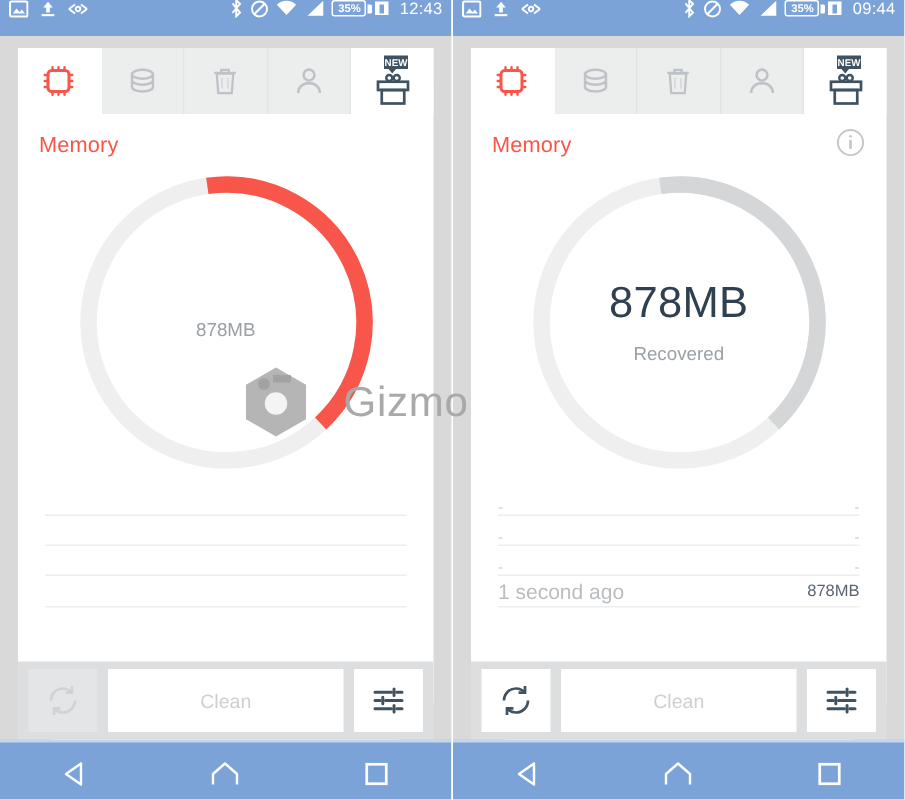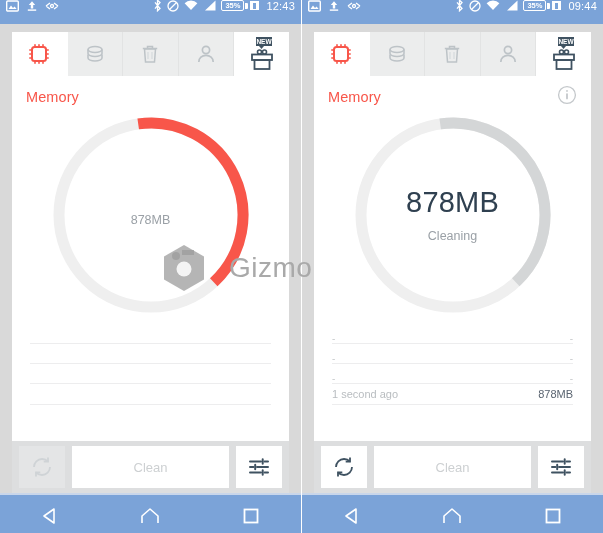--- a/index.html
+++ b/index.html
@@ -73,21 +73,21 @@
   .donut-sub { font-size: 12.5px; color: #9aa0a6; margin-top: 10px; }
 
   
   .list { flex: 1 1 auto; padding: 0 18px; }
   .row {
     height: 20px; border-bottom: 1.6px solid #ededee;
     display: flex; align-items: flex-end; justify-content: space-between;
     font-size: 10px; color: #c9ccce;
   }
   .row.last { border-bottom: 1.6px solid #ededee; height: 21px; align-items: center; }
-  .row-label { font-size: 11px; color: #b9bdc0; }
+  .row-label { font-size: 14px; color: #b9bdc0; }
   .row-value { font-size: 11px; color: #5a6470; font-weight: normal; }
   .row .dash { font-size: 10px; color: #c9ccce; line-height: 8px; }
 
   
   .actionbar {
     flex: 0 0 52px; background: #dddedf; display: flex; align-items: center;
     padding: 5px 7px; gap: 7px;
   }
   .act-btn {
     width: 46px; height: 42px; background: #ffffff; display: flex;
@@ -388,21 +388,21 @@
         </div>
 
         <div class="donut-area">
           <div class="donut">
             <svg width="204" height="204" viewBox="0 0 204 204">
               <circle cx="102" cy="102" r="92" fill="none" stroke="#efefef" stroke-width="11"></circle>
               <path id="arcR" fill="none" stroke="#d4d6d7" stroke-width="11" stroke-linecap="butt" d="M 89.19607471167403 10.895337675775522 A 92 92 0 0 1 164.74384912574985 169.28454054896372"></path>
             </svg>
             <div class="donut-center">
               <span class="donut-main big">878MB</span>
-              <span class="donut-sub">Cleaning</span>
+              <span class="donut-sub">Recovered</span>
             </div>
           </div>
         </div>
 
         <div class="list">
           <div class="row">
               <span class="row-label dash">-</span>
               <span class="row-value dash">-</span>
             </div>
           <div class="row">

